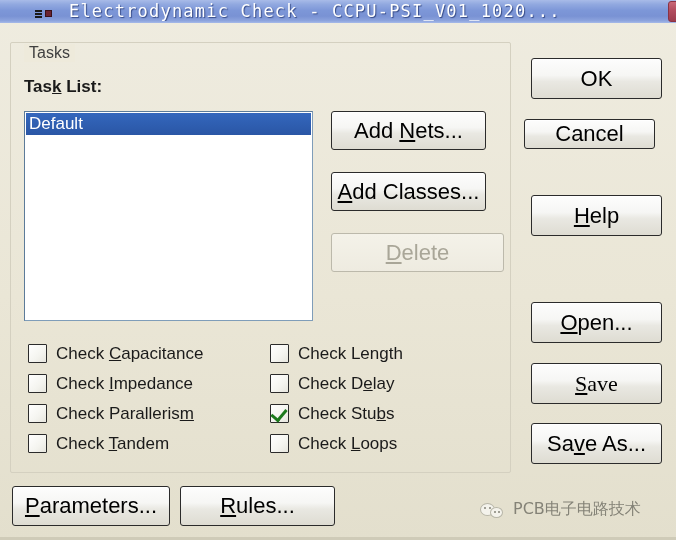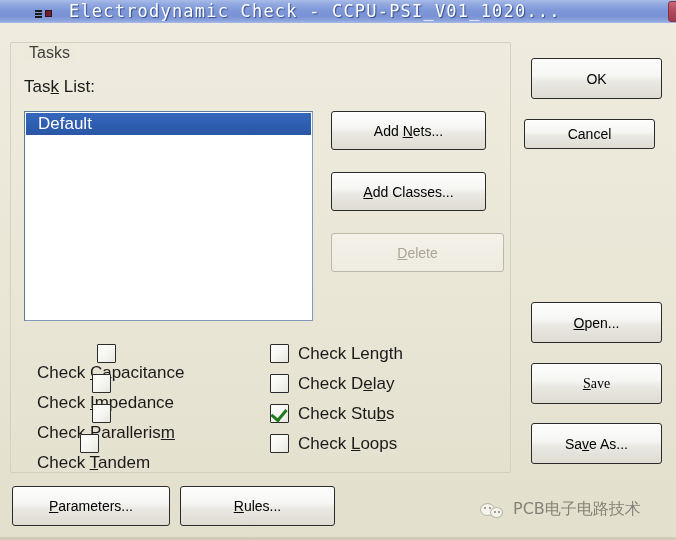--- a/index.html
+++ b/index.html
@@ -119,20 +119,21 @@
     color: #404040;
     line-height: 18px;
   }
 
   
   .field-label {
     position: absolute;
     font-size: 17px;
     color: #1a1a1a;
     white-space: nowrap;
+    font-weight: bold;
   }
   #tasklist-label { left: 24px; top: 77px; }
 
   u { text-decoration: underline; }
 
   
   .listbox {
     position: absolute;
     left: 24px;
     top: 111px;
@@ -142,41 +143,41 @@
     border: 1px solid #7f9db9;
     border-top-color: #5c7b99;
     border-left-color: #5c7b99;
     box-sizing: border-box;
     overflow: hidden;
     padding: 1px;
   }
   .listitem {
     font-size: 17px;
     color: #1a1a1a;
-    padding: 1px 12px;
+    padding: 1px 3px;
     white-space: nowrap;
     line-height: 20px;
     cursor: default;
   }
   .listitem.selected {
     background: #2c5aa8;
     background: linear-gradient(to bottom, #3467bd 0%, #2a56a5 100%);
     color: #ffffff;
   }
 
   
   .btn {
     position: absolute;
     box-sizing: border-box;
     border: 1px solid #2b2b2b;
     border-radius: 3px;
     background: linear-gradient(to bottom,
         #fdfdfd 0%, #f6f6f4 42%, #e9e8e2 58%, #dedcd2 100%);
     color: #000000;
-    font-size: 14px;
+    font-size: 22px;
     font-family: "Liberation Sans", sans-serif;
     display: flex;
     align-items: center;
     justify-content: center;
     cursor: pointer;
     white-space: nowrap;
     padding: 12px;
     box-shadow: inset 0 1px 0 rgba(255,255,255,0.9);
   }
   .btn.disabled {
@@ -232,21 +233,21 @@
     border-width: 0 3.5px 3.5px 0;
     transform: rotate(40deg);
   }
   .cb-label {
     font-size: 17px;
     color: #1a1a1a;
     margin-left: 9px;
     line-height: 19px;
   }
 
-  .col-left  { left: 28px; flex-direction: column; }
+  .col-left  { left: 28px; }
   .col-right { left: 270px; }
   .row-1 { top: 344px; }
   .row-2 { top: 374px; }
   .row-3 { top: 404px; }
   .row-4 { top: 434px; }
 
   
   .watermark {
     position: absolute;
     left: 480px;
@@ -377,20 +378,23 @@
     <div class="cbox"></div>
     <span class="cb-label">Check <u>L</u>oops</span>
   </div>
 
   <div class="btn" id="btn-ok">
       <span>OK</span>
     </div>
   <div class="btn" id="btn-cancel">
       <span>Cancel</span>
     </div>
+  <div class="btn" id="btn-help">
+      <span><u>H</u>elp</span>
+    </div>
   <div class="btn" id="btn-open">
       <span><u>O</u>pen...</span>
     </div>
   <div class="btn" id="btn-save">
       <span><u>S</u>ave</span>
     </div>
   <div class="btn" id="btn-saveas">
       <span>Sa<u>v</u>e As...</span>
     </div>
 

